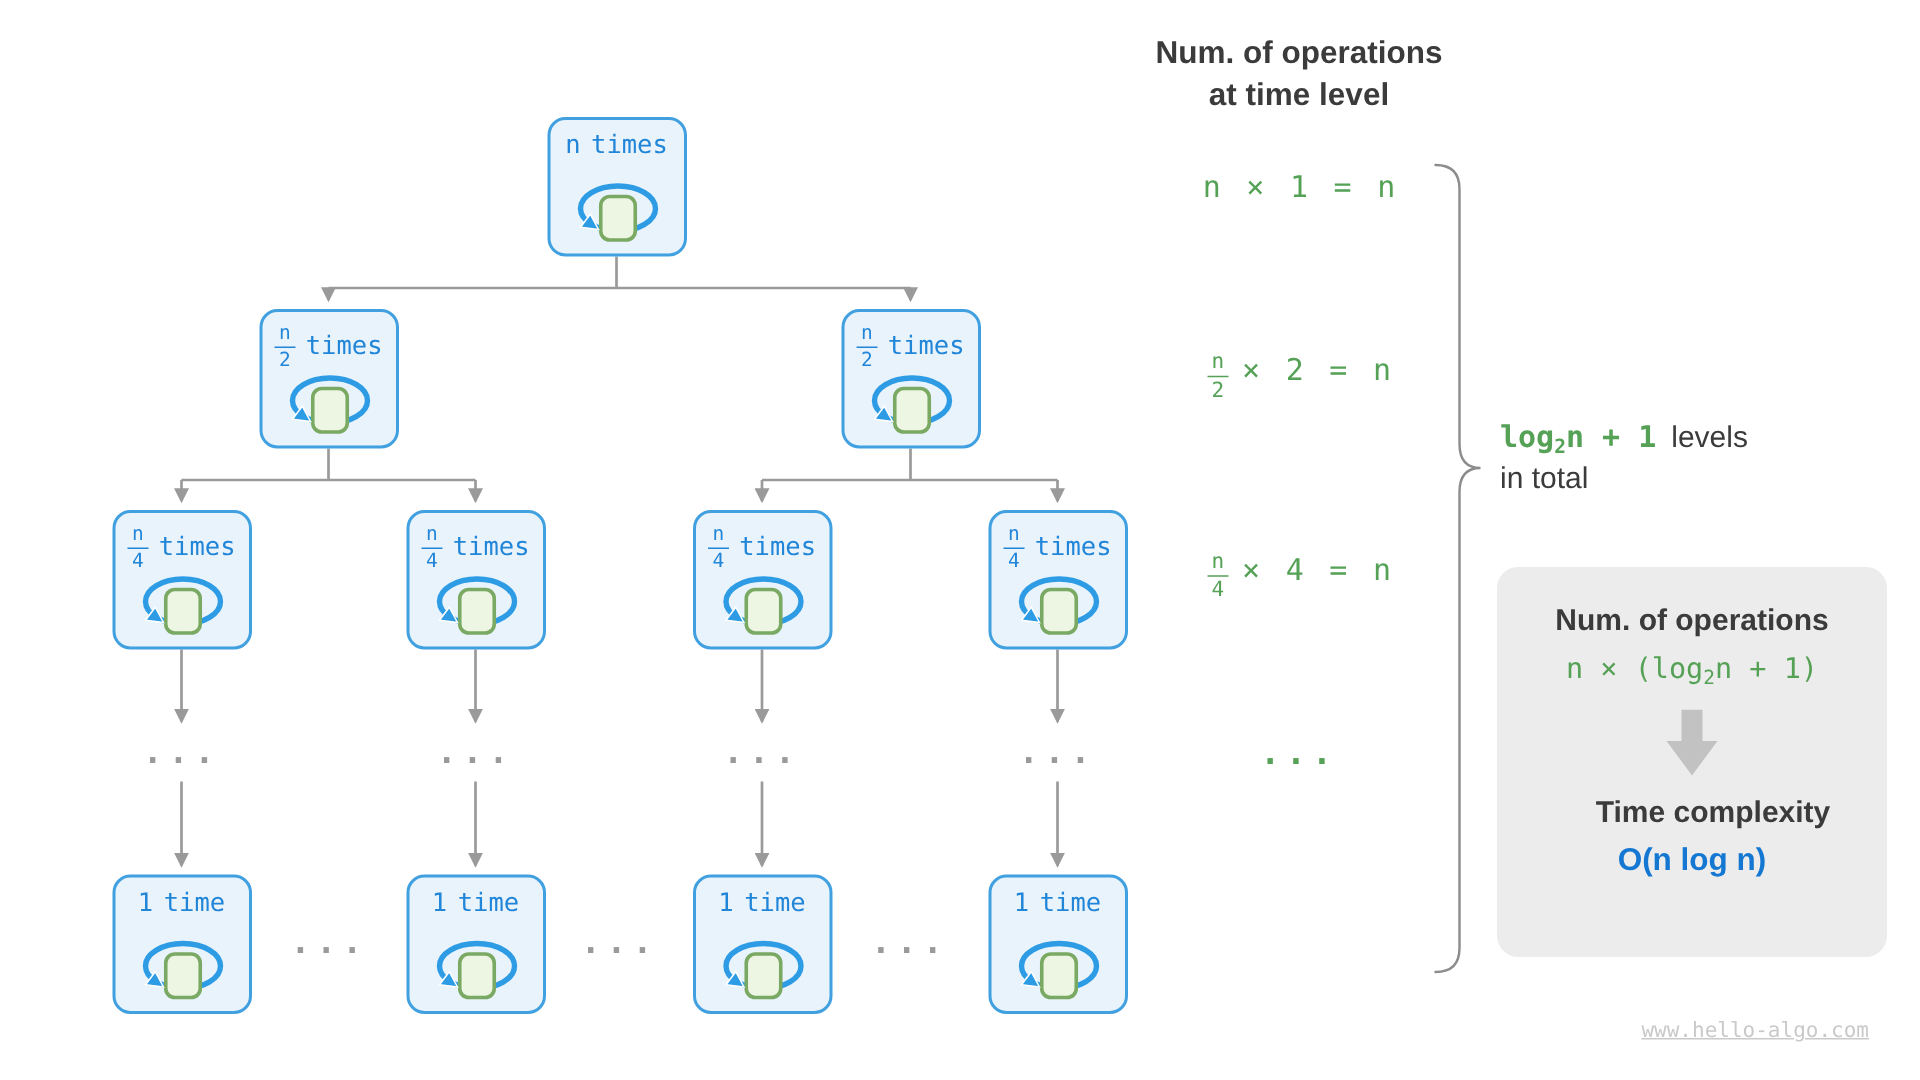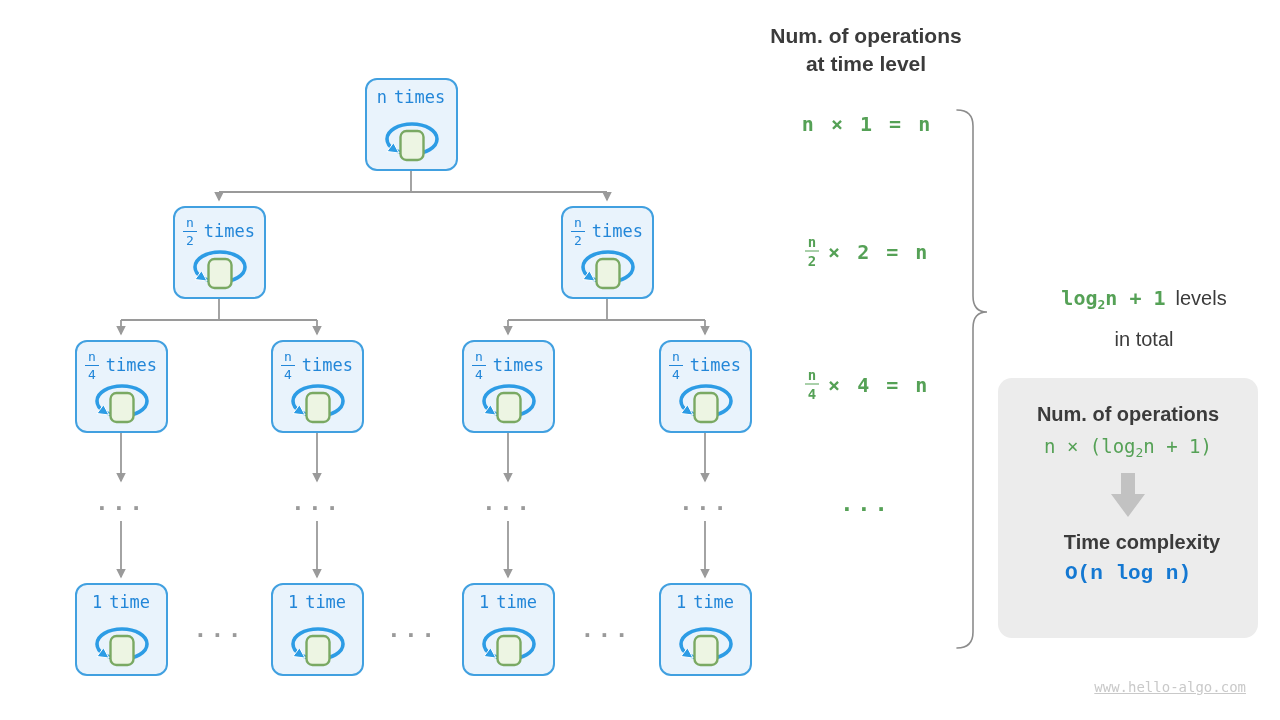--- a/index.html
+++ b/index.html
@@ -21,42 +21,42 @@
   .dots{position:absolute;color:#9a9a9a;font-family:"DejaVu Sans Mono",monospace;
         font-weight:bold;font-size:22px;letter-spacing:4px;transform:translate(-50%,-50%);}
   .dots.green{color:#55a156;}
 
   
   .ops-header{position:absolute;left:746px;top:22px;width:240px;text-align:center;
         font-weight:bold;font-size:21px;line-height:28px;color:#3b3b3b;}
 
   
   .op-row{position:absolute;left:766px;width:200px;display:flex;justify-content:center;
-        align-items:center;gap:9px;transform:translateY(-50%);
-        color:#55a156;font-family:"DejaVu Sans Mono",monospace;font-weight:bold;font-size:20px;
+        gap:9px;transform:translateY(-50%);
+        color:#55a156;font-family:"DejaVu Sans Mono",monospace;font-weight:normal;font-size:20px;
         word-spacing:5px;}
   .op-row .frac{font-size:14px;}
   .op-row .frac .fnum{border-bottom-color:#55a156;padding:0 3px 2px;margin-bottom:2px;}
 
   
-  .levels-note{position:absolute;left:1024px;top:281px;width:240px;text-align:center;
-        font-size:20px;line-height:35px;color:#3b3b3b;}
+  .levels-note{position:absolute;left:1000px;top:281px;width:240px;
+        font-size:20px;line-height:21px;color:#3b3b3b;}
   .mono-green{color:#55a156;font-family:"DejaVu Sans Mono",monospace;font-weight:bold;}
   .sub{font-size:13px;vertical-align:-4px;}
   .note-suffix{margin-left:10px;}
 
   
   .panel{position:absolute;left:998px;top:378px;width:260px;height:260px;background:#ececec;
         border-radius:14px;display:flex;flex-direction:column;align-items:center;}
   .panel-title{margin-top:25px;font-weight:bold;font-size:20px;color:#3b3b3b;}
   .panel-formula{margin-top:9px;font-family:"DejaVu Sans Mono",monospace;font-weight:normal;
         font-size:19px;color:#55a156;}
   .panel-arrow{margin-top:13px;}
   .panel-title2{margin-top:12px;font-weight:bold;font-size:20px;color:#3b3b3b;margin-left:28px;}
-  .panel-complexity{margin-top:8px;font-family:Liberation Mono, monospace;font-weight:bold;
+  .panel-complexity{margin-top:8px;font-family:Liberation Sans, sans-serif;font-weight:bold;
         font-size:21px;color:#1478d2;}
 
   .watermark{position:absolute;right:34px;top:679px;font-family:"DejaVu Sans Mono",monospace;
         font-size:14px;color:#c9c9c9;text-decoration:underline;}
 </style>
 </head>
 <body>
 
 <div class="canvas">
 

